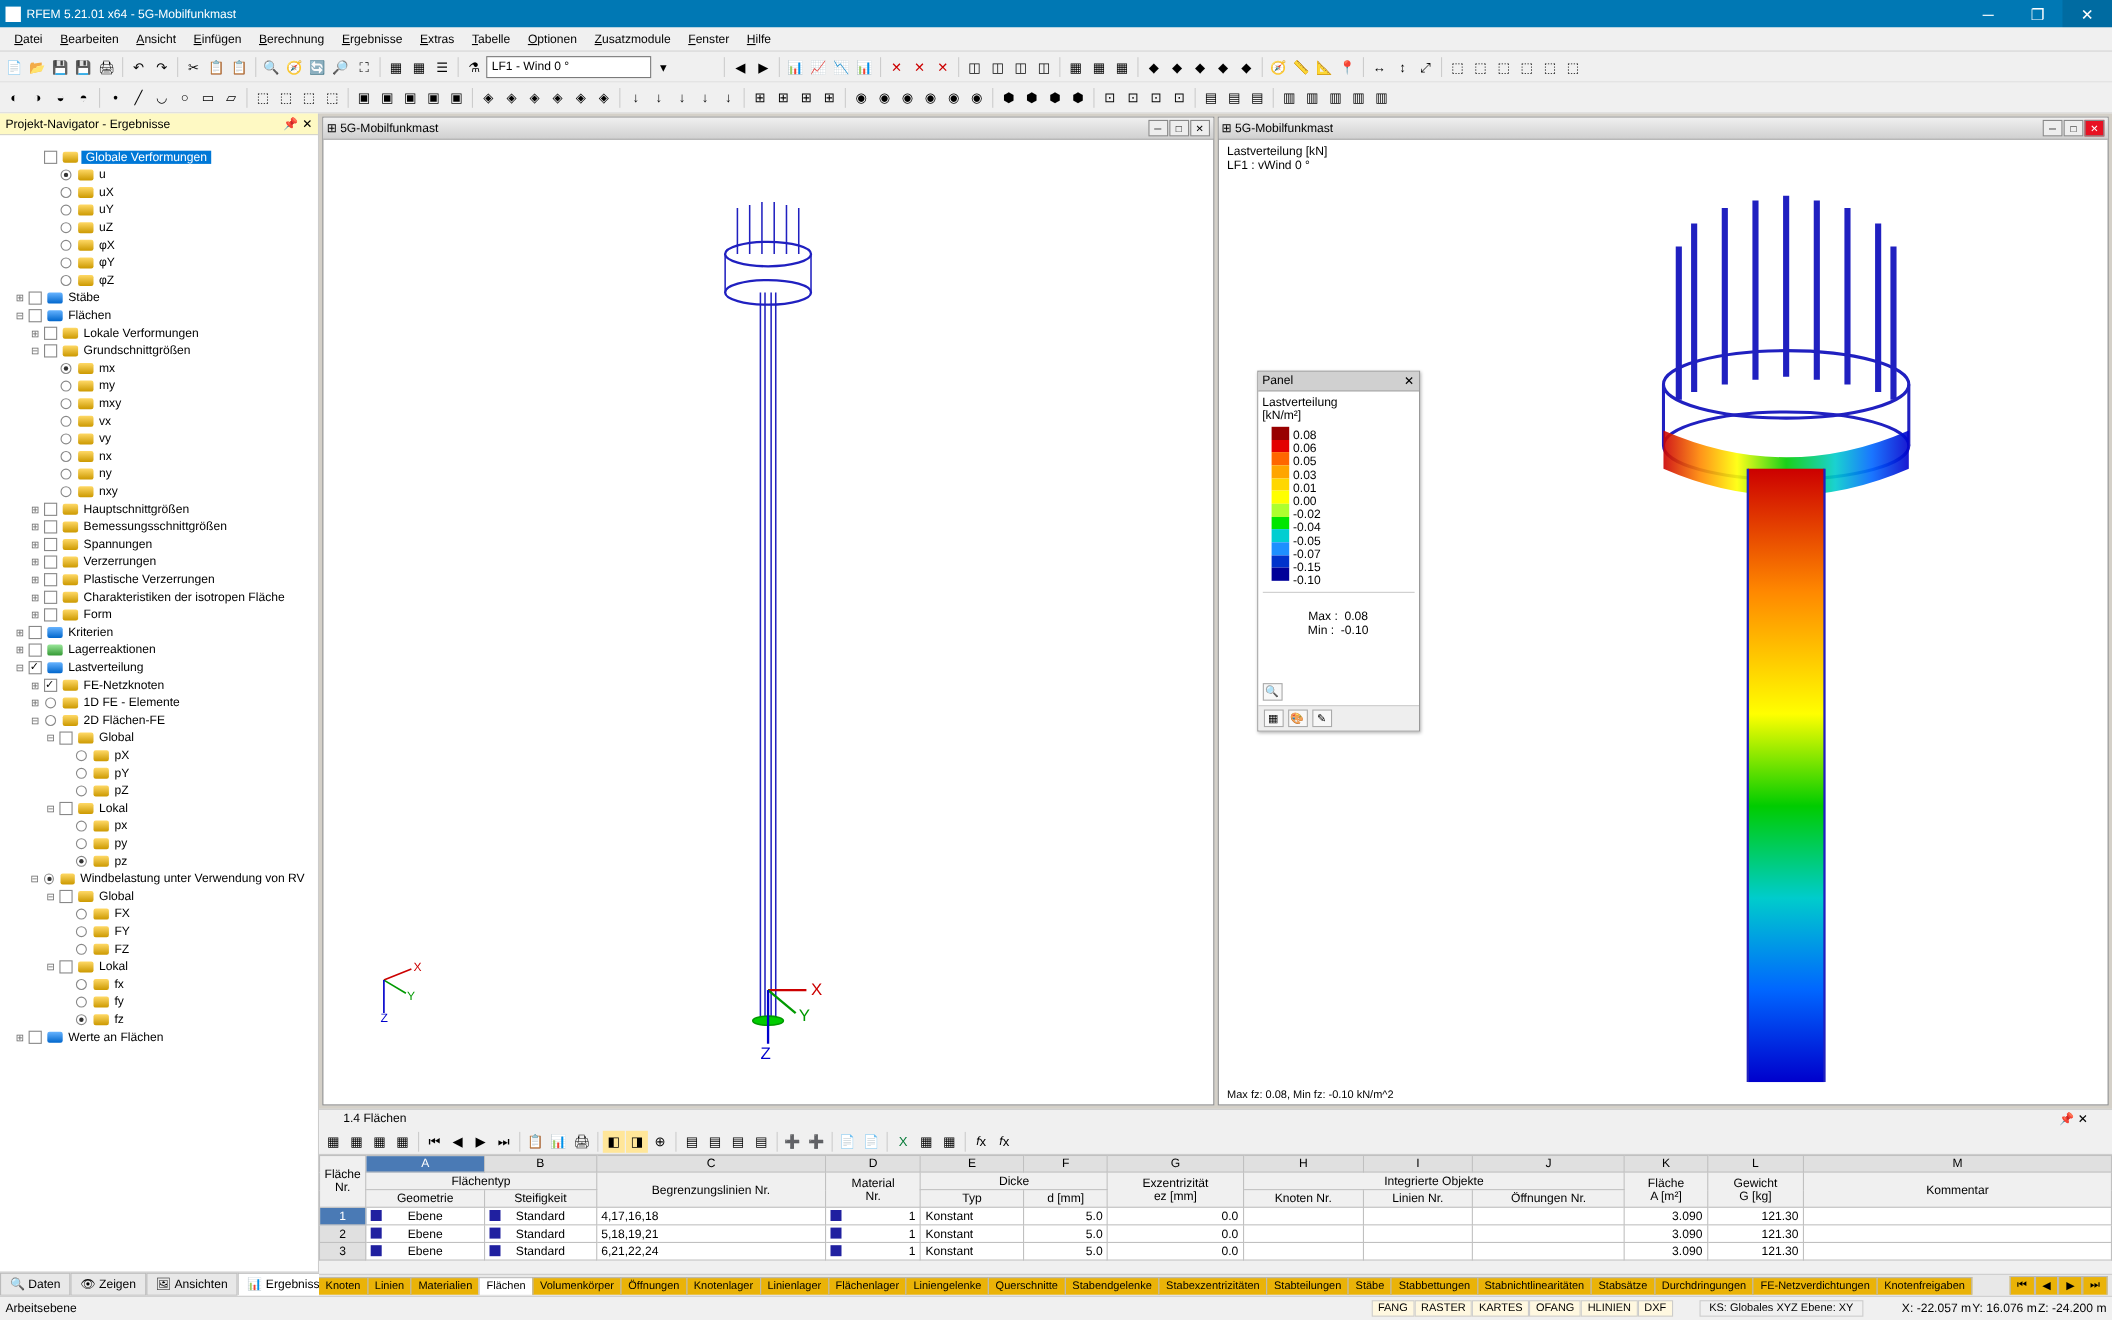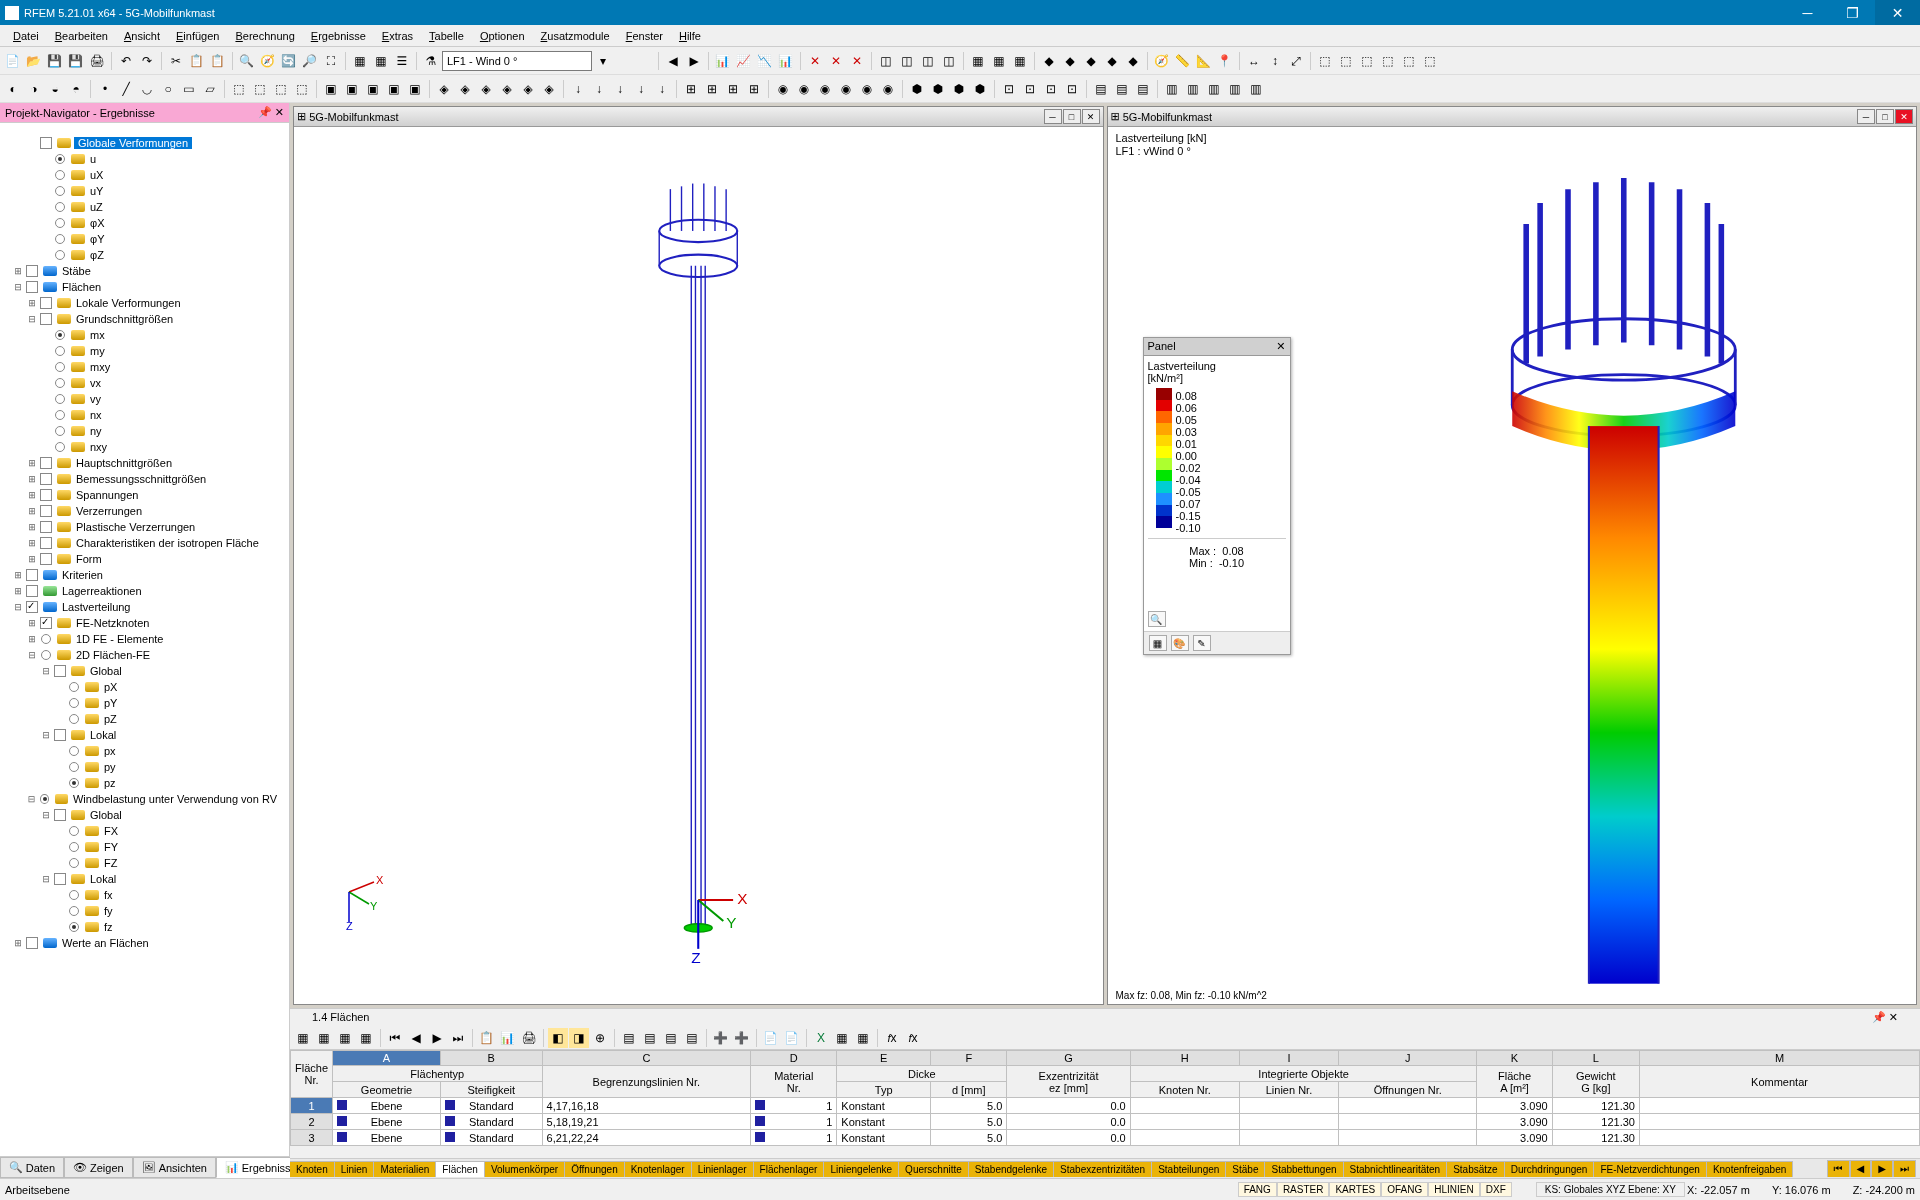--- a/index.html
+++ b/index.html
@@ -20,21 +20,21 @@
 
 
 .toolbar { background: #f0f0f0; height: 28px; display: flex; align-items: center; padding: 0 3px; gap: 1px; border-bottom: 1px solid #ddd; }
 .tb-btn { width: 20px; height: 20px; display: flex; align-items: center; justify-content: center; cursor: pointer; border: 1px solid transparent; font-size: 12px; }
 .tb-sep { width: 1px; height: 18px; background: #ccc; margin: 0 3px; }
 .tb-combo { height: 20px; border: 1px solid #7a7a7a; background: white; padding: 0 4px; min-width: 150px; display: flex; align-items: center; }
 
 
 .main-area { flex: 1; display: flex; overflow: hidden; }
 .left-panel { width: 290px; background: #f0f0f0; display: flex; flex-direction: column; border-right: 1px solid #ccc; }
-.panel-header { background: #f9a8d4; height: 20px; padding: 2px 5px; border-bottom: 1px solid #ccc; display: flex; justify-content: space-between; align-items: center; font-size: 11px; }
+.panel-header { background: #fef9c3; height: 20px; padding: 2px 5px; border-bottom: 1px solid #ccc; display: flex; justify-content: space-between; align-items: center; font-size: 11px; }
 .tree { flex: 1; overflow: auto; background: white; padding: 12px; }
 .tree-item { white-space: nowrap; padding: 1px 0; display: flex; align-items: center; height: 16px; cursor: pointer; }
 .tree-toggle { width: 12px; text-align: center; color: #666; font-size: 9px; cursor: pointer; }
 .tree-check { width: 12px; height: 12px; border: 1px solid #888; margin: 0 2px; display: inline-block; position: relative; }
 .tree-check.checked::after { content: "✓"; position: absolute; top: -2px; left: 0; font-size: 10px; }
 .tree-radio { width: 10px; height: 10px; border: 1px solid #888; border-radius: 50%; margin: 0 3px; display: inline-block; position: relative; }
 .tree-radio.checked::after { content: ""; position: absolute; top: 2px; left: 2px; width: 4px; height: 4px; background: #333; border-radius: 50%; }
 .tree-icon { width: 14px; height: 10px; margin: 0 3px; display: inline-block; }
 .tree-icon.yel { background: linear-gradient(#ffd966, #cc9900); border-radius: 2px; }
 .tree-icon.blu { background: linear-gradient(#66b3ff, #0066cc); border-radius: 2px; }
@@ -86,21 +86,21 @@
 
 .nav-tabs { height: 22px; display: flex; align-items: flex-end; background: #f0f0f0; border-top: 1px solid #ccc; }
 .nav-tab { padding: 3px 8px; border: 1px solid #bbb; background: #e8e8e8; font-size: 10px; cursor: pointer; display: flex; align-items: center; gap: 3px; }
 .nav-tab.active { background: white; border-bottom: 1px solid white; }
 
 
 .status-bar { height: 22px; background: #f0f0f0; border-top: 1px solid #ccc; display: flex; align-items: center; justify-content: space-between; padding: 0 5px; font-size: 11px; }
 .status-right { display: flex; gap: 2px; align-items: center; }
 .status-cell { border: 1px solid #ccc; padding: 1px 5px; background: #fff8e0; font-size: 10px; }
 .status-info { border: 1px solid #ccc; padding: 1px 8px; font-size: 10px; }
-.coords { display: flex; gap: 22px; }
+.coords { display: flex; gap: 1px; margin-left: 33px; }
 
 svg.tower { width: 100%; height: 100%; }
 
 .info-text { position: absolute; top: 5px; left: 8px; font-size: 10px; line-height: 13px; }
 
 .axis-gizmo { position: absolute; bottom: 70px; left: 40px; }
 
 </style>
 </head>
 <body>
@@ -765,21 +765,21 @@
                     <div>0.01</div>
                     <div>0.00</div>
                     <div>-0.02</div>
                     <div>-0.04</div>
                     <div>-0.05</div>
                     <div>-0.07</div>
                     <div>-0.15</div>
                     <div>-0.10</div>
                   </div>
               </div>
-              <div style="border-top:1px solid #ccc; margin-top:6px; padding:6px 4px 2px; font-size:10px; text-align:center">
+              <div style="border-top:1px solid #ccc; margin-top:6px; padding:16px 4px 2px; font-size:10px; text-align:center">
                 <div><span>Max :</span> &nbsp;<span>0.08</span></div>
                 <div><span>Min :</span> &nbsp;<span>-0.10</span></div>
               </div>
               <div style="text-align:right; padding-top:40px;">
                   <span class="leg-btn">🔍</span>
                 </div>
             </div>
             <div class="legend-footer">
               <span class="leg-btn">▦</span>
               <span class="leg-btn">🎨</span>

